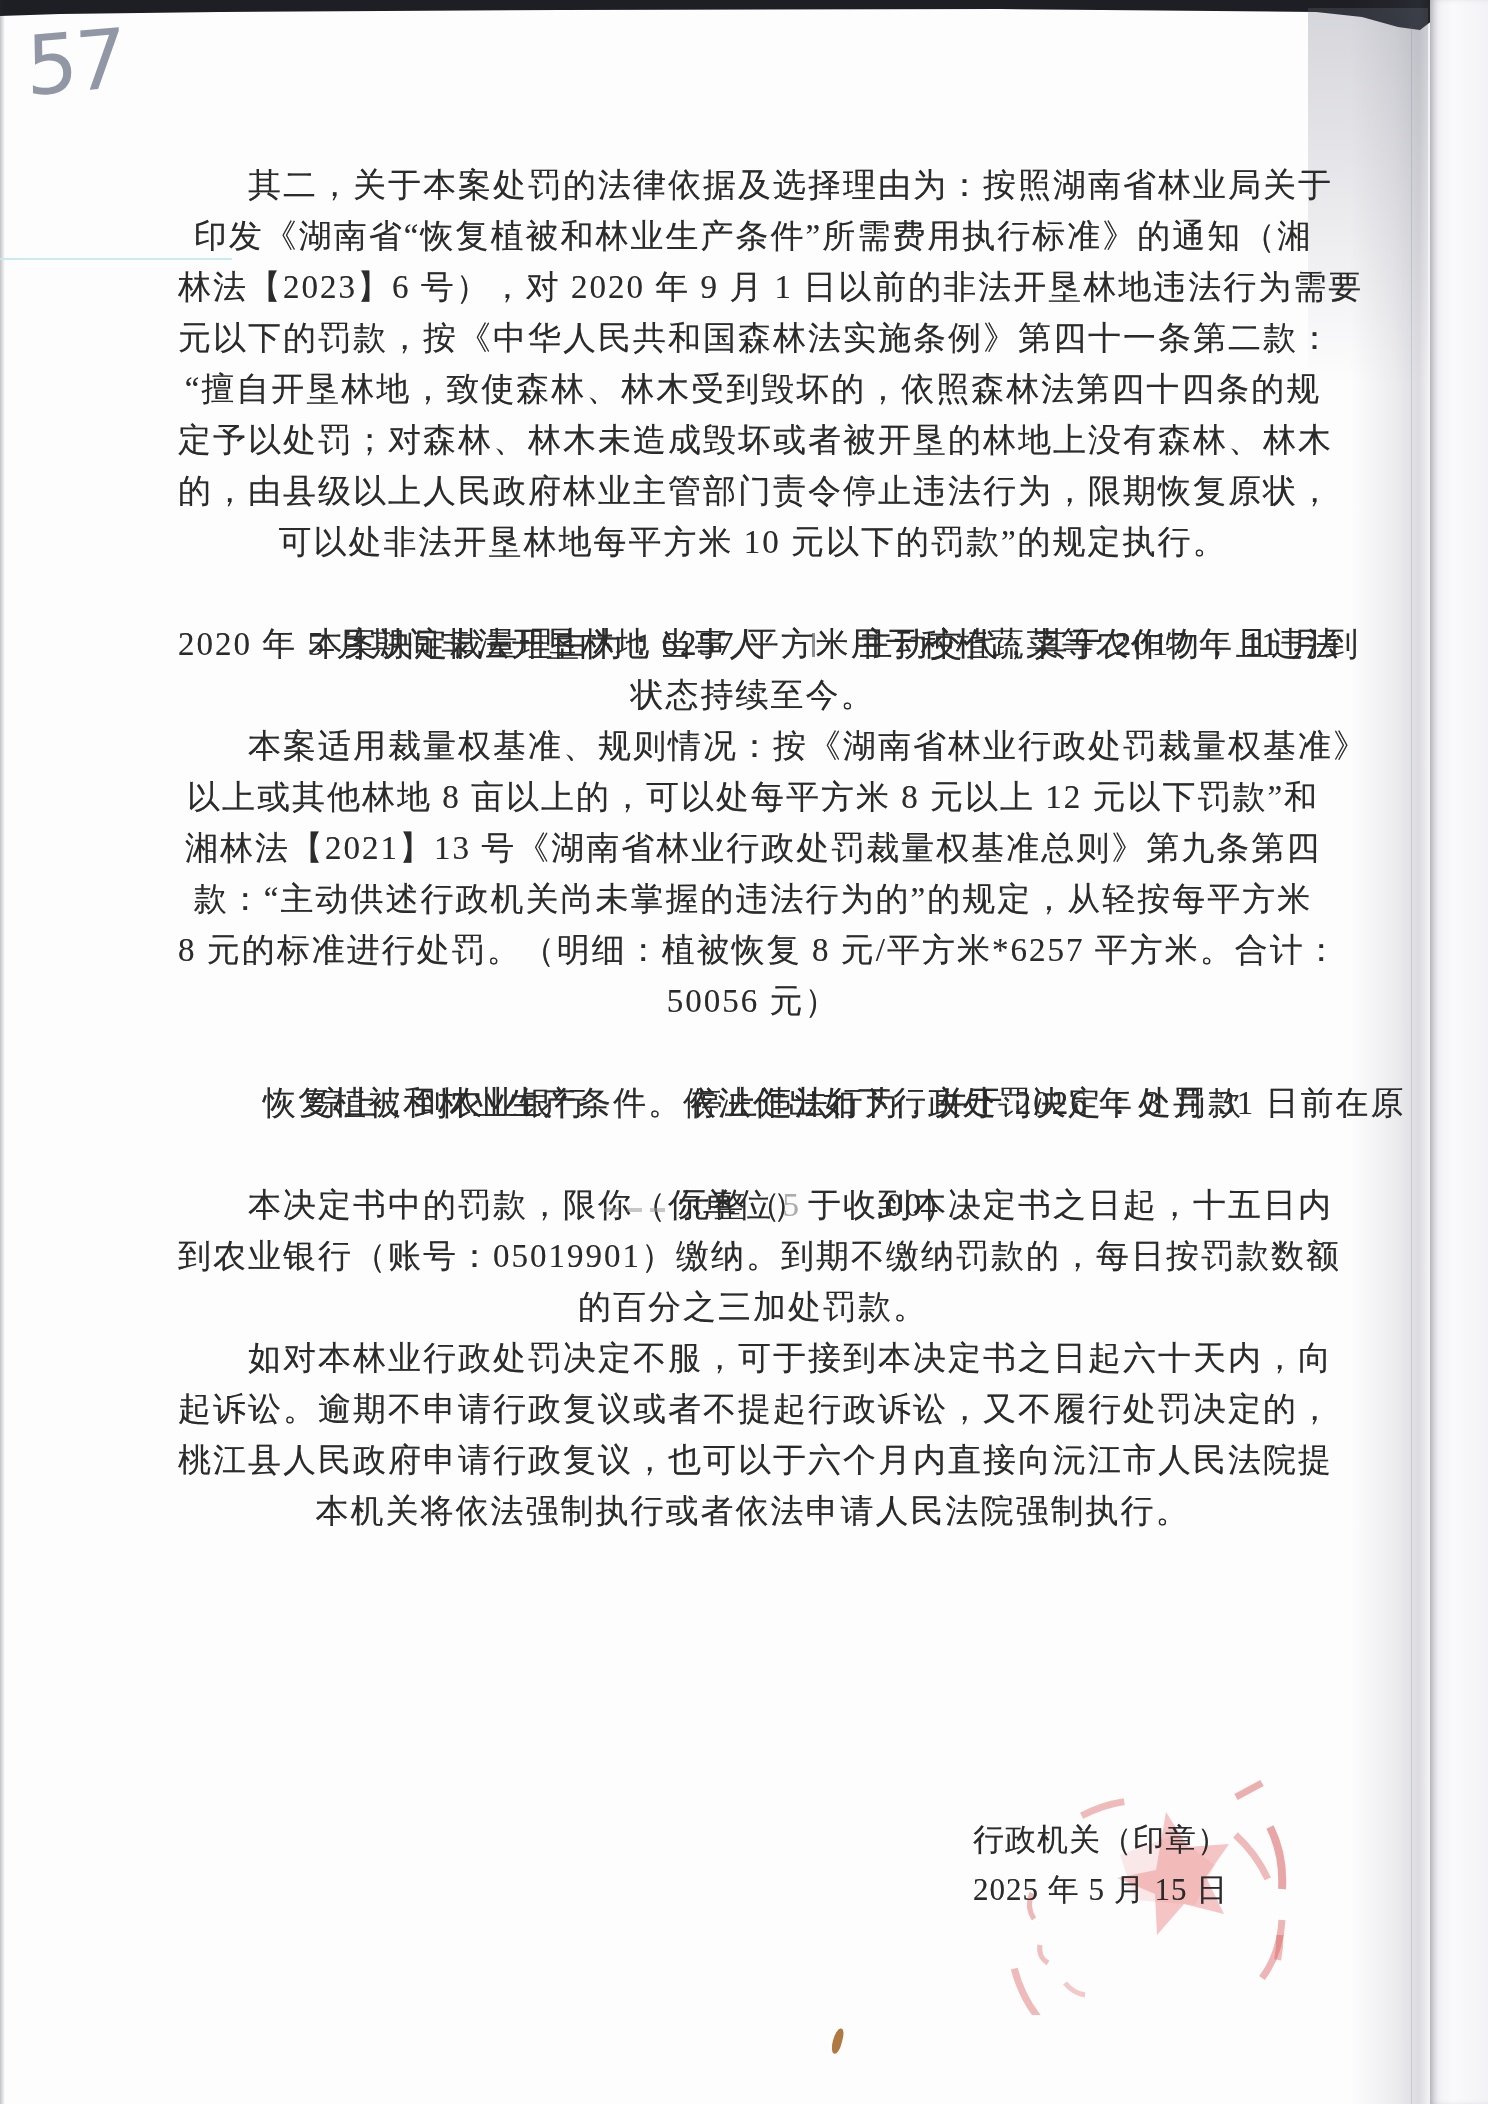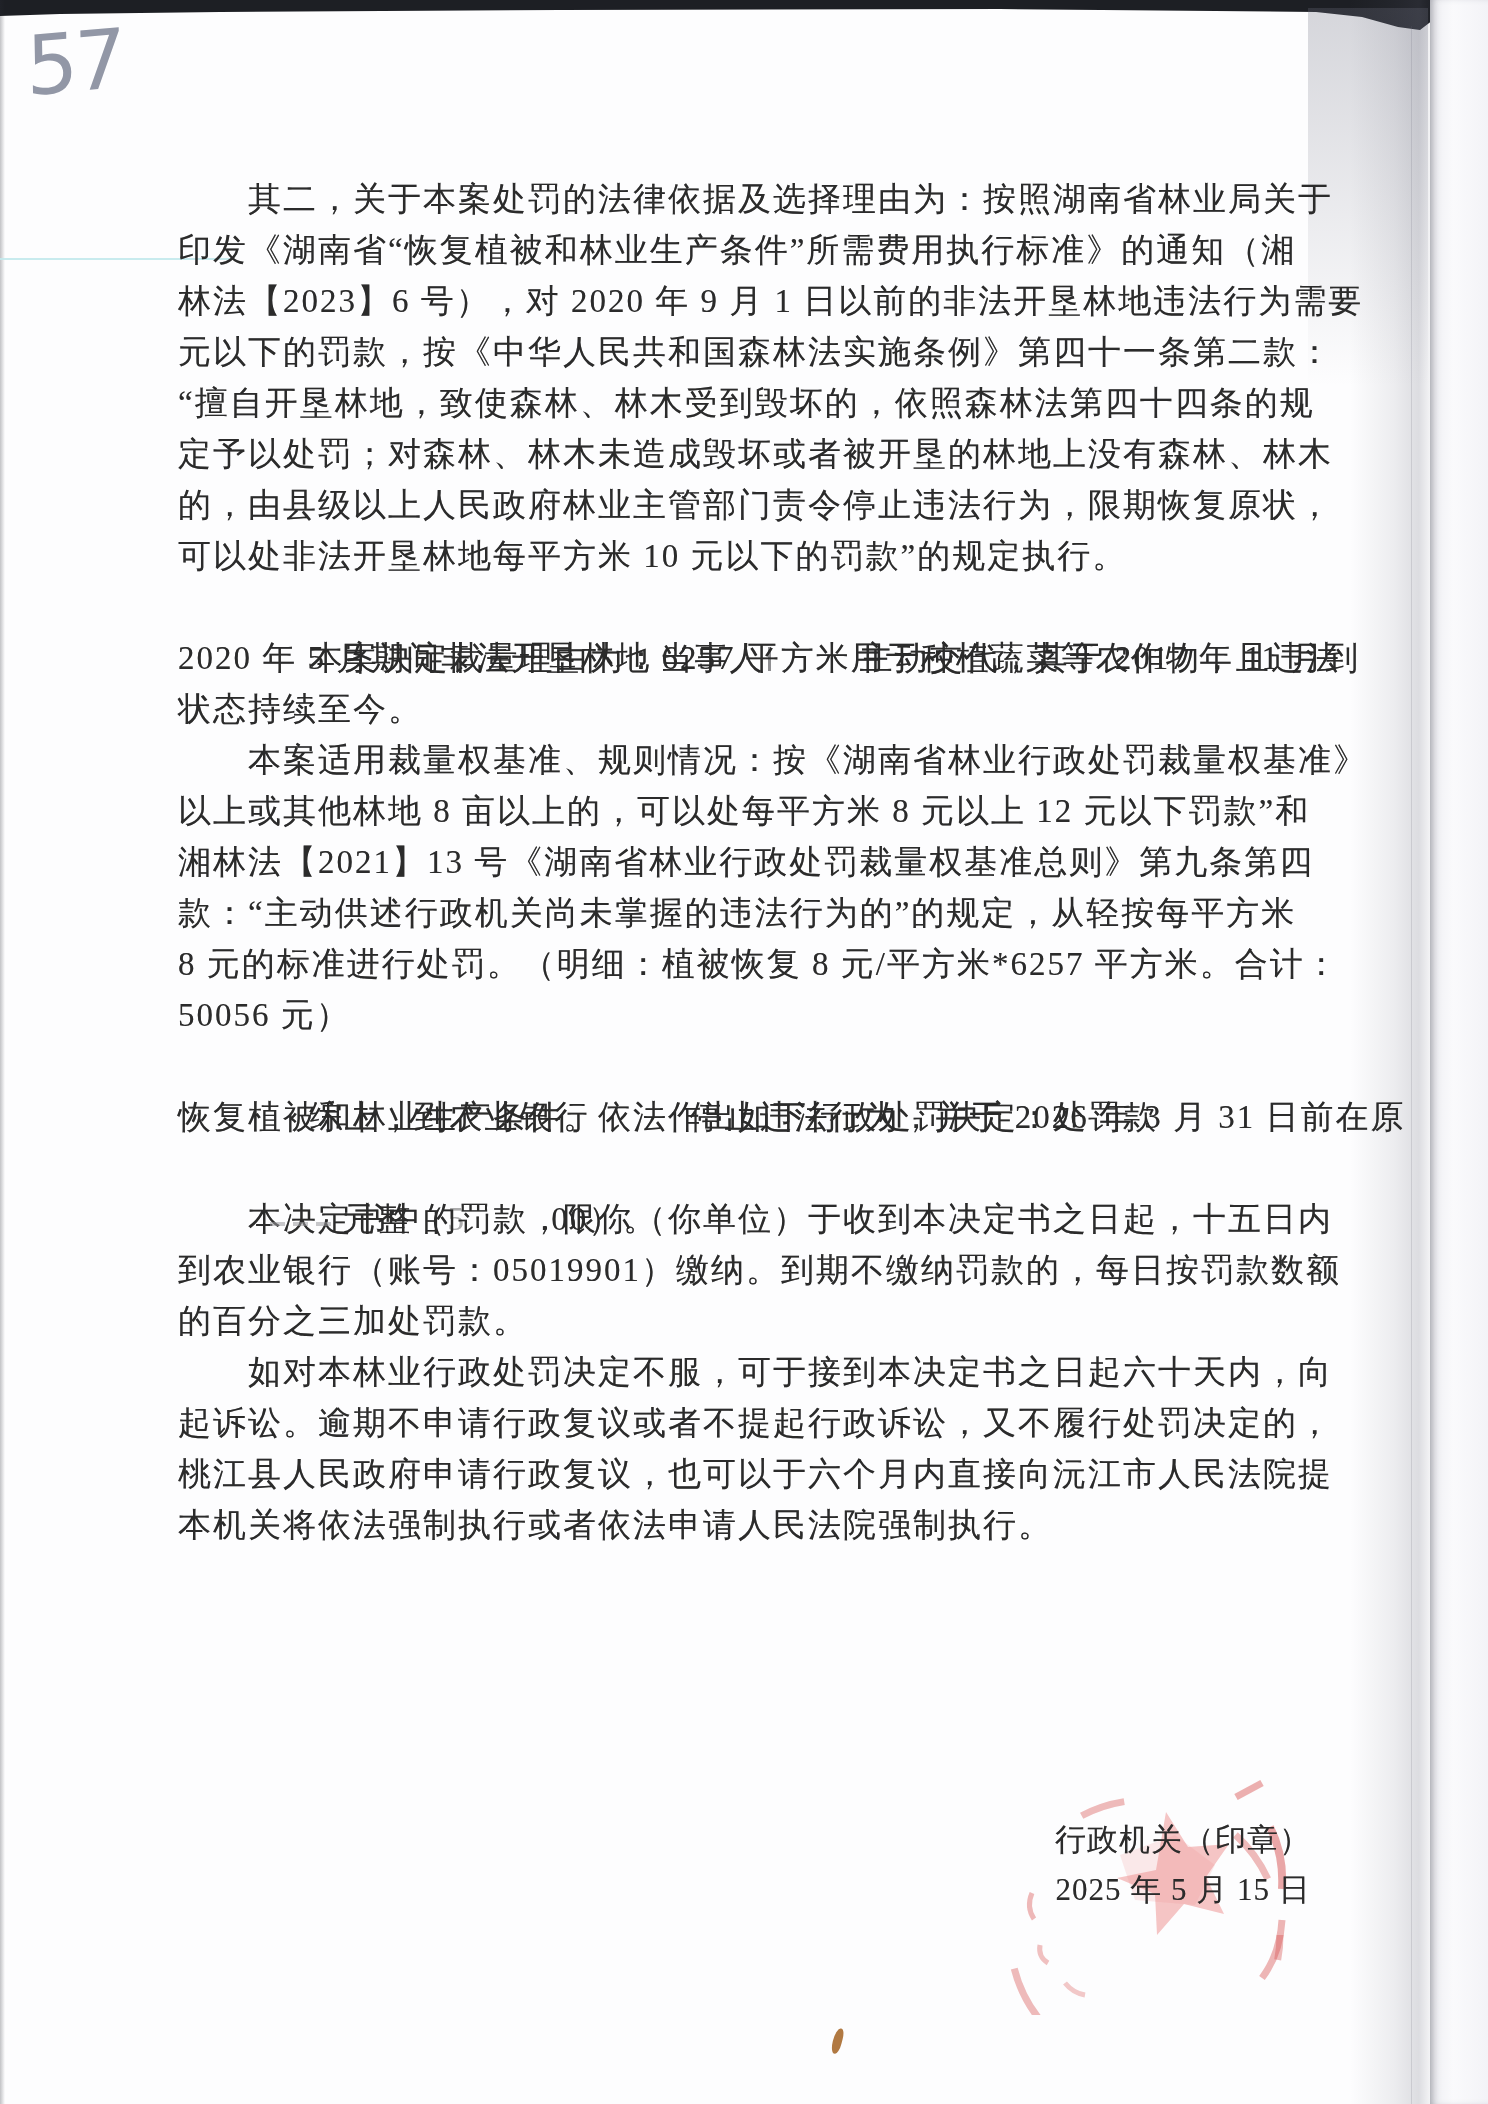--- a/index.html
+++ b/index.html
@@ -47,40 +47,40 @@
     transform:rotate(-5deg) skewX(-4deg);
     letter-spacing:-4px;
   }
   
   .cyan-line{
     position:absolute;left:0;top:258px;width:232px;height:2px;
     background:#c2e9ec;opacity:.9;
   }
   
   .bodytext{
-    position:absolute;left:178px;top:174px;width:1150px;
-    font-size:33px;letter-spacing:2px;
+    position:absolute;left:178px;top:160px;width:1150px;
+    font-size:33px;letter-spacing:2px;text-align:center;
   }
   .ln{height:51px;line-height:51px;white-space:pre;
       text-shadow:0 0 .5px rgba(20,20,20,.4);}
   .indent{padding-left:70px;}
   .gap{display:inline-block;}
   .g95{width:95px;}
   .g100{width:100px;}
   .g75{width:75px;}
   .sliver{display:inline-block;width:3px;height:24px;background:rgba(70,70,74,.6);
           margin-left:3px;vertical-align:-2px;}
   .rmarks{display:inline-block;margin-left:26px;margin-right:8px;}
   .rmk{display:inline-block;width:15px;height:4px;background:#9a9a9e;opacity:.55;
        margin:0 4px;vertical-align:4px;}
   .faint{opacity:.38;}
   
   .signature{
     position:absolute;left:973px;top:1815px;width:420px;
-    font-size:31px;letter-spacing:1px;text-align:center;
+    font-size:31px;letter-spacing:1px;
   }
   .sig-line{position:relative;z-index:2;height:50px;line-height:50px;white-space:pre;
             text-shadow:0 0 .5px rgba(20,20,20,.4);}
   .stamp{position:absolute;left:-3px;top:-80px;z-index:1;}
   
   .speck{
     position:absolute;left:833px;top:2028px;width:9px;height:26px;
     background:#a96a2e;border-radius:60% 40% 50% 50%;
     transform:rotate(14deg);opacity:.9;
   }

